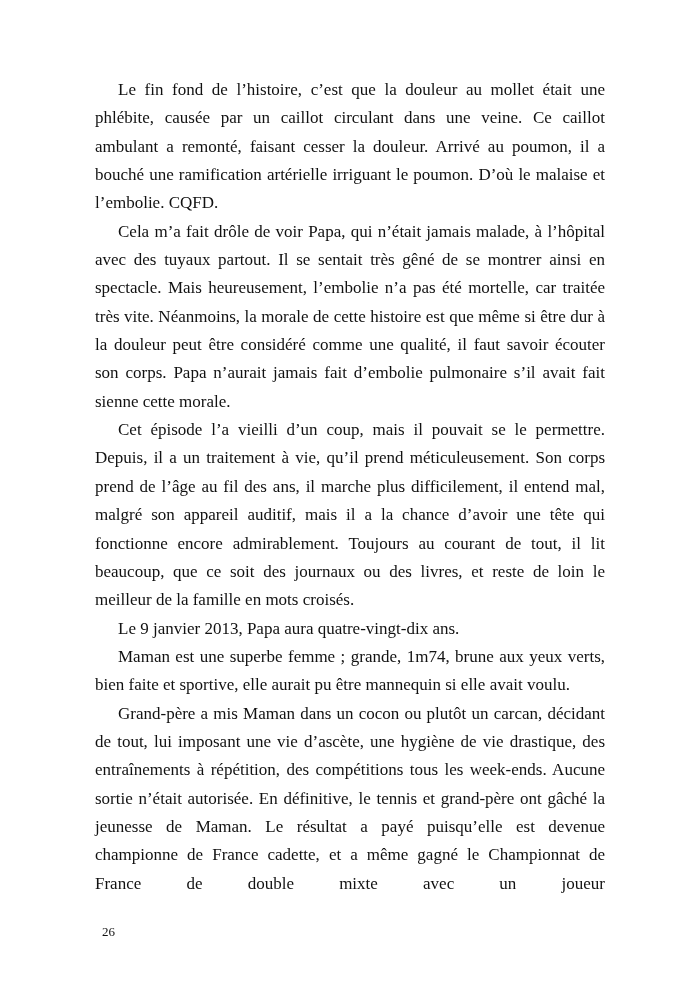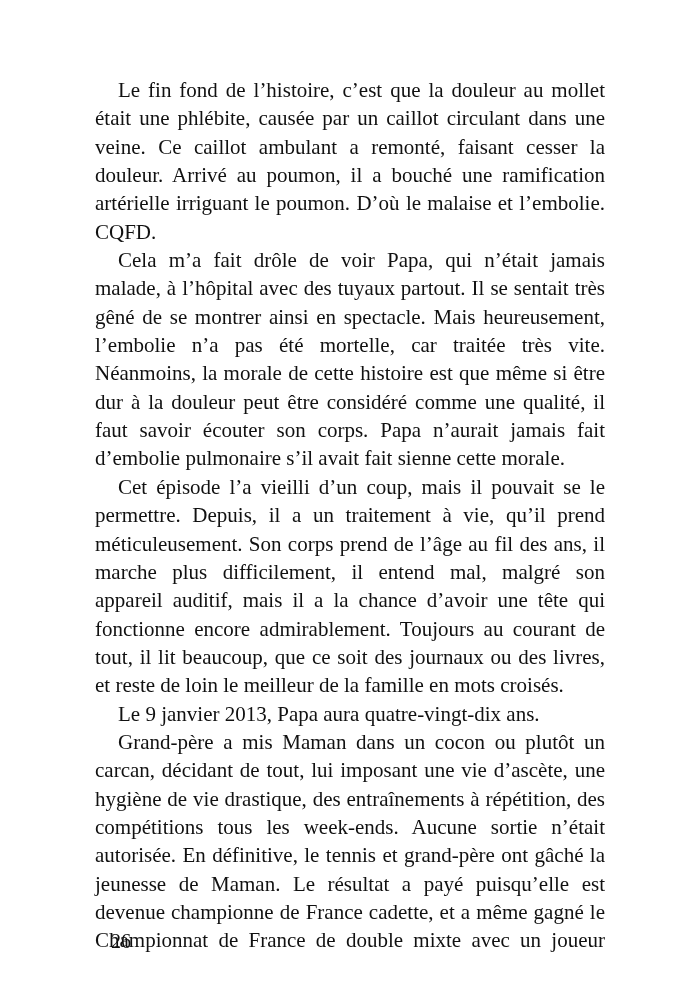--- a/index.html
+++ b/index.html
@@ -16,42 +16,43 @@
       color: #111111;
     }
     .page {
       position: absolute;
       left: 95px;
       top: 76px;
       width: 510px;
     }
     .para {
       margin: 0;
-      font-size: 21px;
+      font-size: 17px;
       line-height: 28.35px;
       text-align: justify;
       text-indent: 23px;
       hyphens: none;
     }
     .para.last-cut {
       text-align-last: justify;
     }
     .page-number {
       position: absolute;
       left: 95px;
       top: 913px;
-      font-size: 20px;
+      font-size: 13px;
       line-height: 24px;
-      margin: 16px;
+      margin: 7px;
     }
   </style>
 </head>
 <body>
 
 <div class="page">
   <p class="para">Le fin fond de l’histoire, c’est que la douleur au mollet était une phlébite, causée par un caillot circulant dans une veine. Ce caillot ambulant a remonté, faisant cesser la douleur. Arrivé au poumon, il a bouché une ramification artérielle irriguant le poumon. D’où le malaise et l’embolie. CQFD.</p>
   <p class="para">Cela m’a fait drôle de voir Papa, qui n’était jamais malade, à l’hôpital avec des tuyaux partout. Il se sentait très gêné de se montrer ainsi en spectacle. Mais heureusement, l’embolie n’a pas été mortelle, car traitée très vite. Néanmoins, la morale de cette histoire est que même si être dur à la douleur peut être considéré comme une qualité, il faut savoir écouter son corps. Papa n’aurait jamais fait d’embolie pulmonaire s’il avait fait sienne cette morale.</p>
   <p class="para">Cet épisode l’a vieilli d’un coup, mais il pouvait se le permettre. Depuis, il a un traitement à vie, qu’il prend méticuleusement. Son corps prend de l’âge au fil des ans, il marche plus difficilement, il entend mal, malgré son appareil auditif, mais il a la chance d’avoir une tête qui fonctionne encore admirablement. Toujours au courant de tout, il lit beaucoup, que ce soit des journaux ou des livres, et reste de loin le meilleur de la famille en mots croisés.</p>
   <p class="para">Le 9 janvier 2013, Papa aura quatre-vingt-dix ans.</p>
+  <p class="para">Maman est une superbe femme ; grande, 1m74, brune aux yeux verts, bien faite et sportive, elle aurait pu être mannequin si elle avait voulu.</p>
   <p class="para last-cut">Grand-père a mis Maman dans un cocon ou plutôt un carcan, décidant de tout, lui imposant une vie d’ascète, une hygiène de vie drastique, des entraînements à répétition, des compétitions tous les week-ends. Aucune sortie n’était autorisée. En définitive, le tennis et grand-père ont gâché la jeunesse de Maman. Le résultat a payé puisqu’elle est devenue championne de France cadette, et a même gagné le Championnat de France de double mixte avec un joueur</p>
 </div>
 
 <p class="page-number">26</p>
 
 </body></html>

